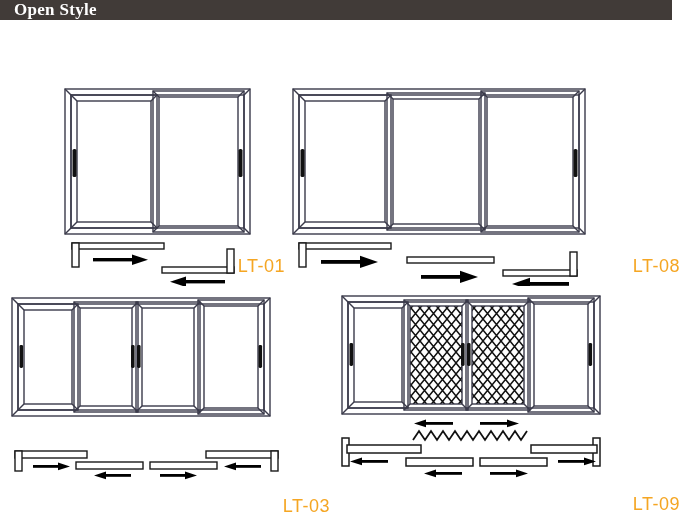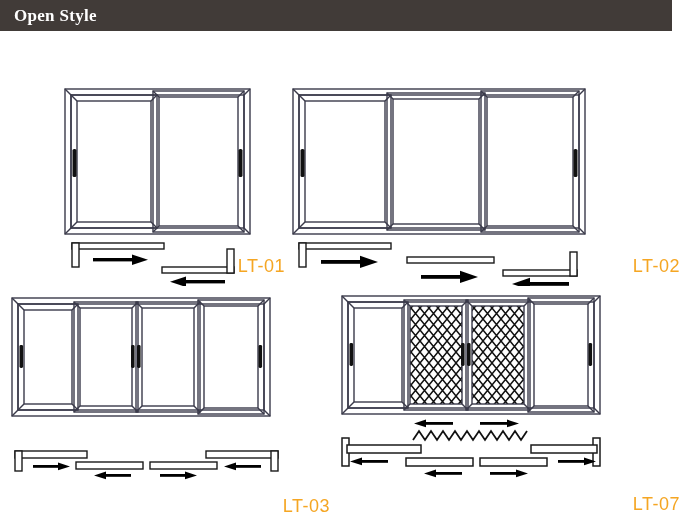--- a/index.html
+++ b/index.html
@@ -20,21 +20,21 @@
     height: 525px;
     background: #ffffff;
   }
 
   
   .header-bar {
     position: absolute;
     left: 0;
     top: 0;
     width: 672px;
-    height: 31px;
+    height: 20px;
     background: #413b38;
     box-sizing: border-box;
     padding-left: 45px;
   }
   .header-title {
     position: absolute;
     left: 14px;
     top: 50%;
     transform: translateY(-50%);
     color: #ffffff;
@@ -204,21 +204,21 @@
           <g stroke="#1a1a1a" stroke-width="1.4" fill="#ffffff">
             <rect x="218" y="239" width="74" height="6"></rect>
             <rect x="285" y="221" width="7" height="24"></rect>
           </g>
           <g fill="#000000">
             <rect x="243" y="251" width="41" height="3.8"></rect>
             <polygon points="245,246.8 227,252.9 245,259"></polygon>
           </g>
         </g>
       </svg>
-      <div class="caption cap-02">LT-02</div>
+      <div class="caption cap-02">LT-08</div>
     </div>
 
     <div class="cell cell-lt03">
       <svg width="330" height="239" viewBox="0 0 330 239">
         <g stroke="#3a3a4a" fill="none" stroke-width="1.4">
 
           <rect x="12" y="10" width="258" height="118"></rect>
           <rect x="18" y="16" width="246" height="106"></rect>
           <line x1="12" y1="10" x2="18" y2="16"></line>
           <line x1="270" y1="10" x2="264" y2="16"></line>
@@ -398,17 +398,17 @@
           <g stroke="#1a1a1a" stroke-width="1.5" fill="#ffffff">
             <rect x="263" y="152" width="7" height="28"></rect>
             <rect x="201" y="159" width="66" height="8"></rect>
           </g>
           <g fill="#000000">
             <rect x="228" y="174" width="28" height="2.8"></rect>
             <polygon points="254,171.6 266,175.4 254,179.2"></polygon>
           </g>
         </g>
       </svg>
-      <div class="caption cap-04">LT-07</div>
+      <div class="caption cap-04">LT-09</div>
     </div>
 
   </div>
 </div>
 
 </body></html>

